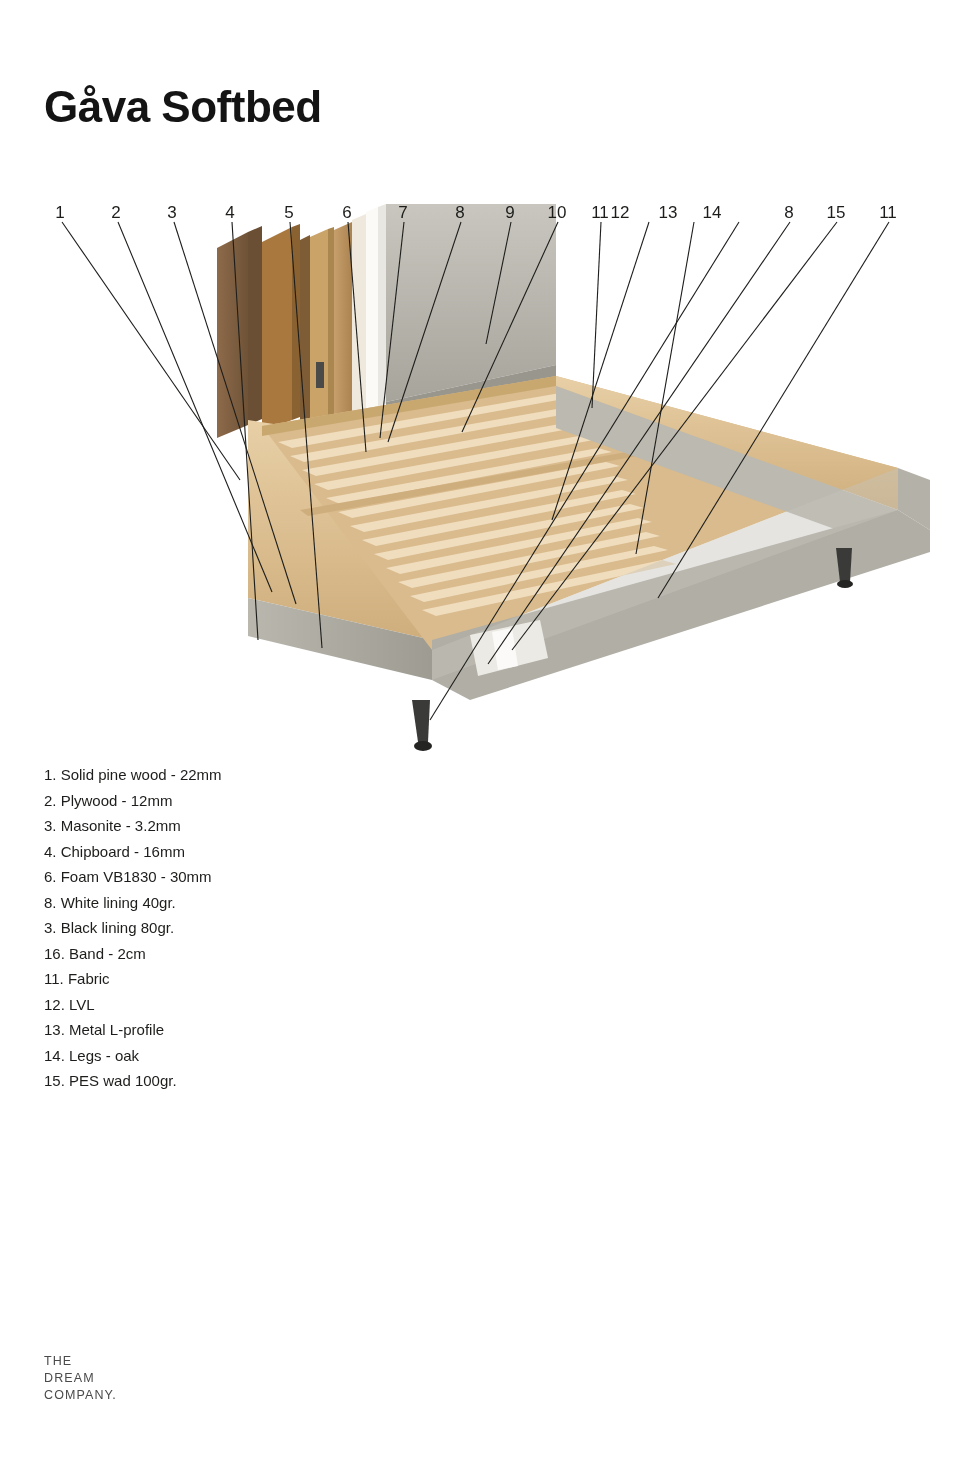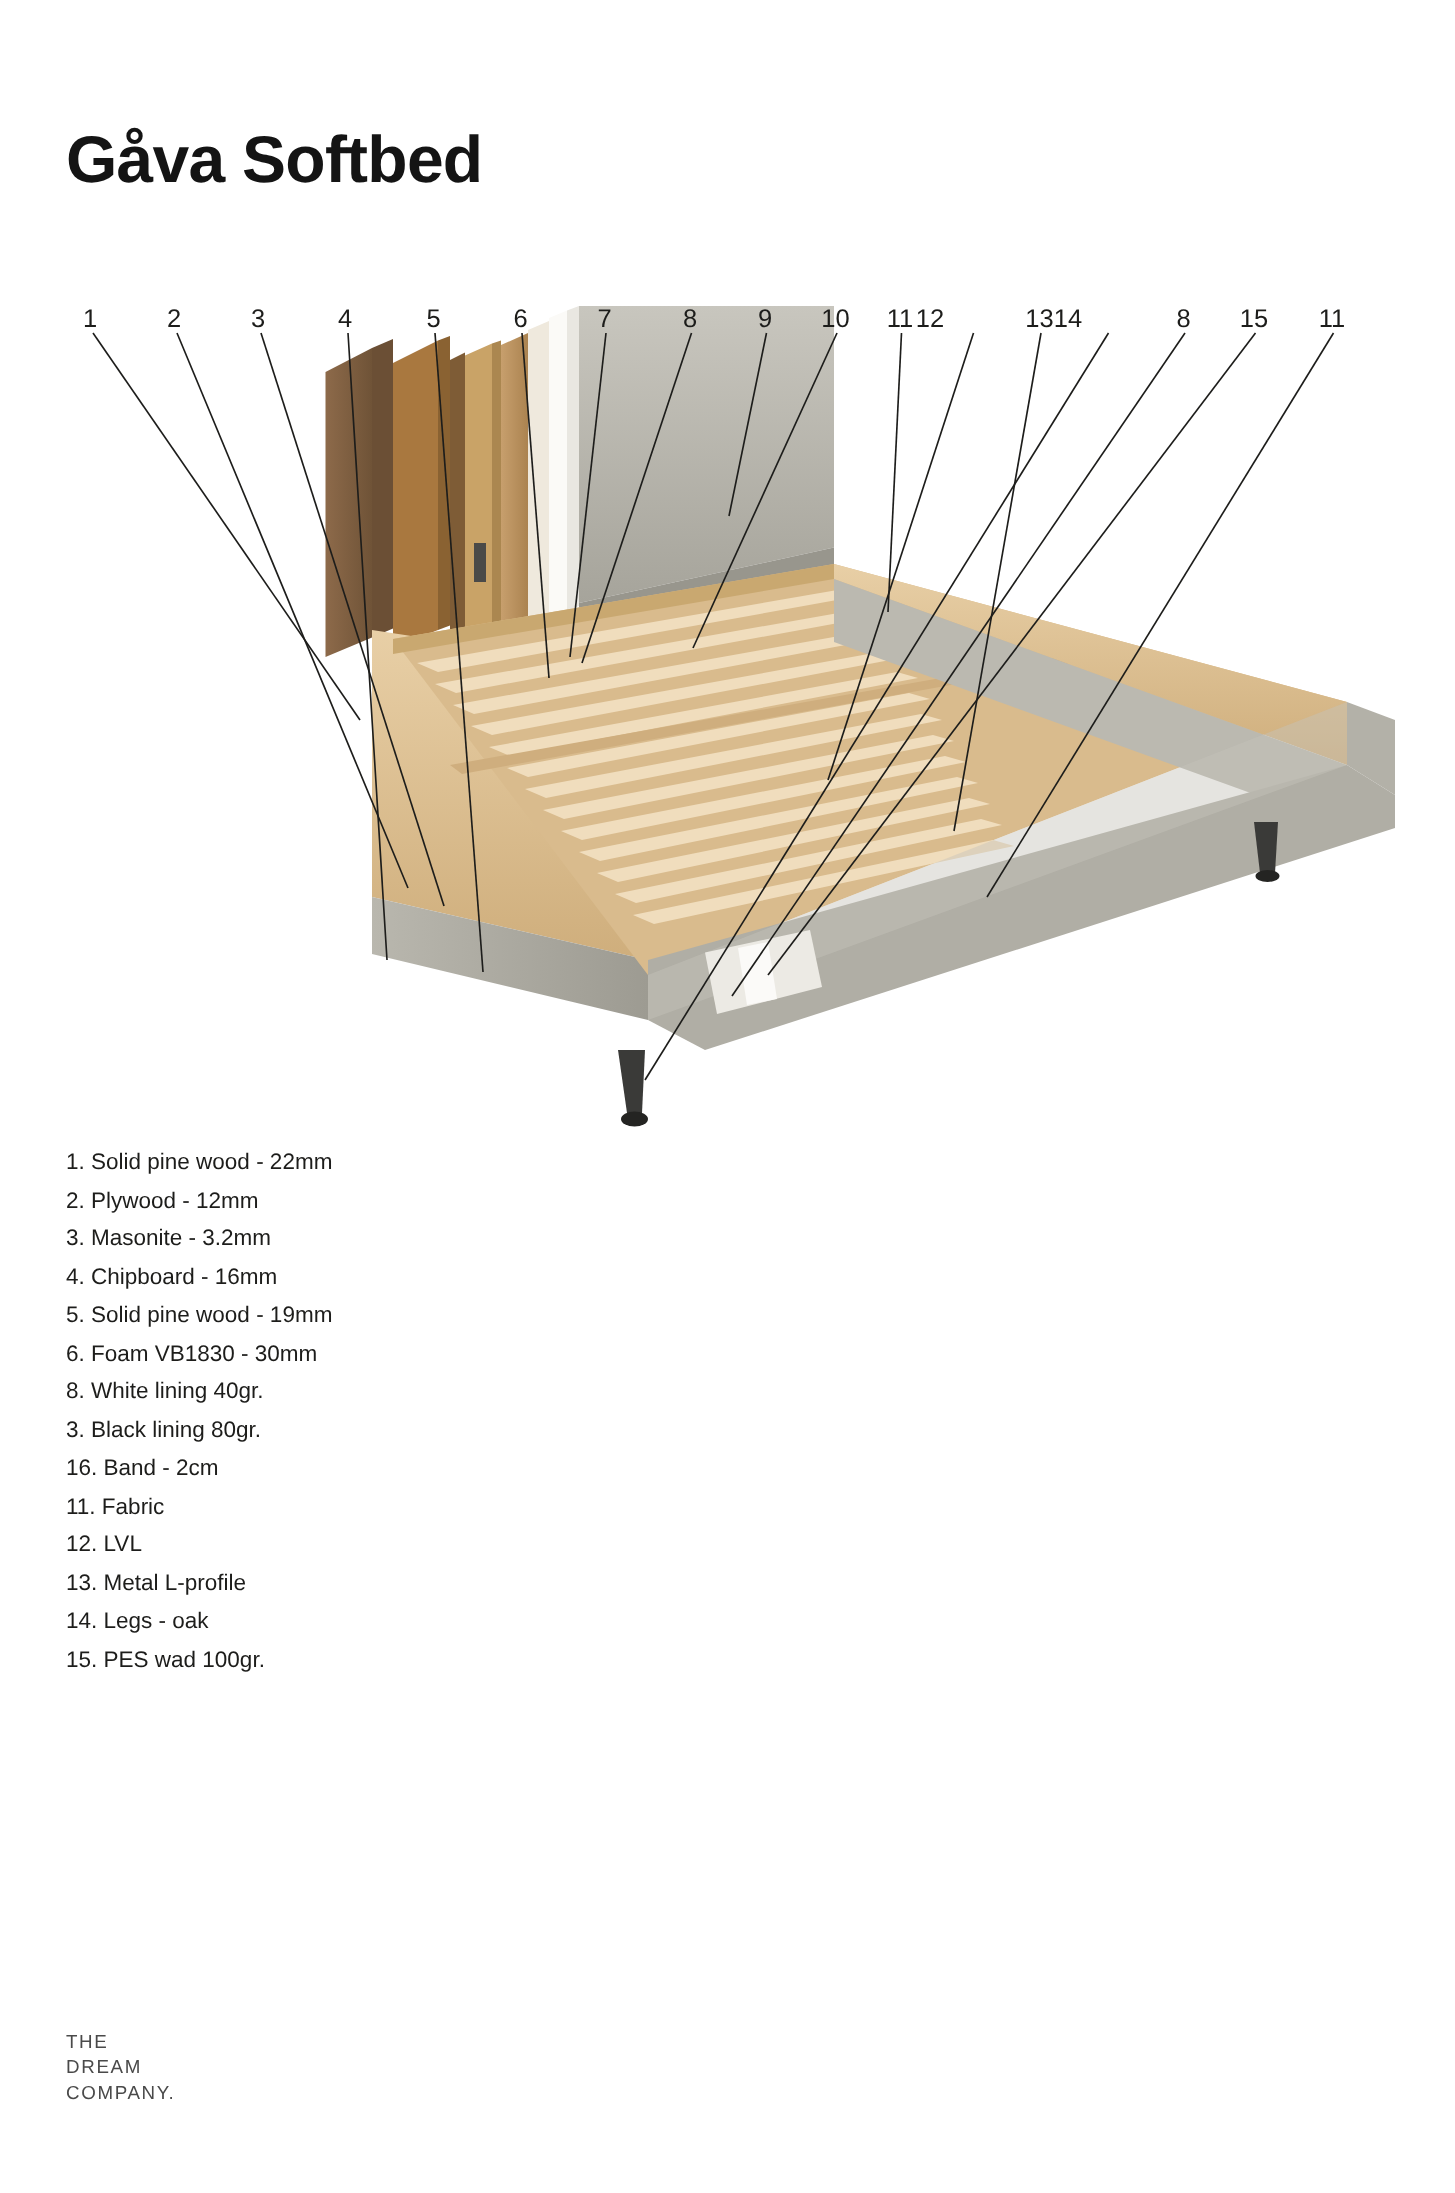--- a/index.html
+++ b/index.html
@@ -224,33 +224,32 @@
     <div class="callout-num" style="left:172px; top:23px;">3</div>
     <div class="callout-num" style="left:230px; top:23px;">4</div>
     <div class="callout-num" style="left:289px; top:23px;">5</div>
     <div class="callout-num" style="left:347px; top:23px;">6</div>
     <div class="callout-num" style="left:403px; top:23px;">7</div>
     <div class="callout-num" style="left:460px; top:23px;">8</div>
     <div class="callout-num" style="left:510px; top:23px;">9</div>
     <div class="callout-num" style="left:557px; top:23px;">10</div>
     <div class="callout-num" style="left:600px; top:23px;">11</div>
     <div class="callout-num" style="left:620px; top:23px;">12</div>
-    <div class="callout-num" style="left:693px; top:23px;">13</div>
+    <div class="callout-num" style="left:668px; top:23px;">13</div>
     <div class="callout-num" style="left:712px; top:23px;">14</div>
     <div class="callout-num" style="left:789px; top:23px;">8</div>
     <div class="callout-num" style="left:836px; top:23px;">15</div>
     <div class="callout-num" style="left:888px; top:23px;">11</div>
   </div>
 
   <div class="legend">
     <div class="legend-item">1. Solid pine wood - 22mm</div>
     <div class="legend-item">2. Plywood - 12mm</div>
     <div class="legend-item">3. Masonite - 3.2mm</div>
     <div class="legend-item">4. Chipboard - 16mm</div>
-    <div class="legend-item">5. Solid pine wood - 19mm</div>
     <div class="legend-item">6. Foam VB1830 - 30mm</div>
     <div class="legend-item">8. White lining 40gr.</div>
     <div class="legend-item">3. Black lining 80gr.</div>
     <div class="legend-item">16. Band - 2cm</div>
     <div class="legend-item">11. Fabric</div>
     <div class="legend-item">12. LVL</div>
     <div class="legend-item">13. Metal L-profile</div>
     <div class="legend-item">14. Legs - oak</div>
     <div class="legend-item">15. PES wad 100gr.</div>
   </div>

